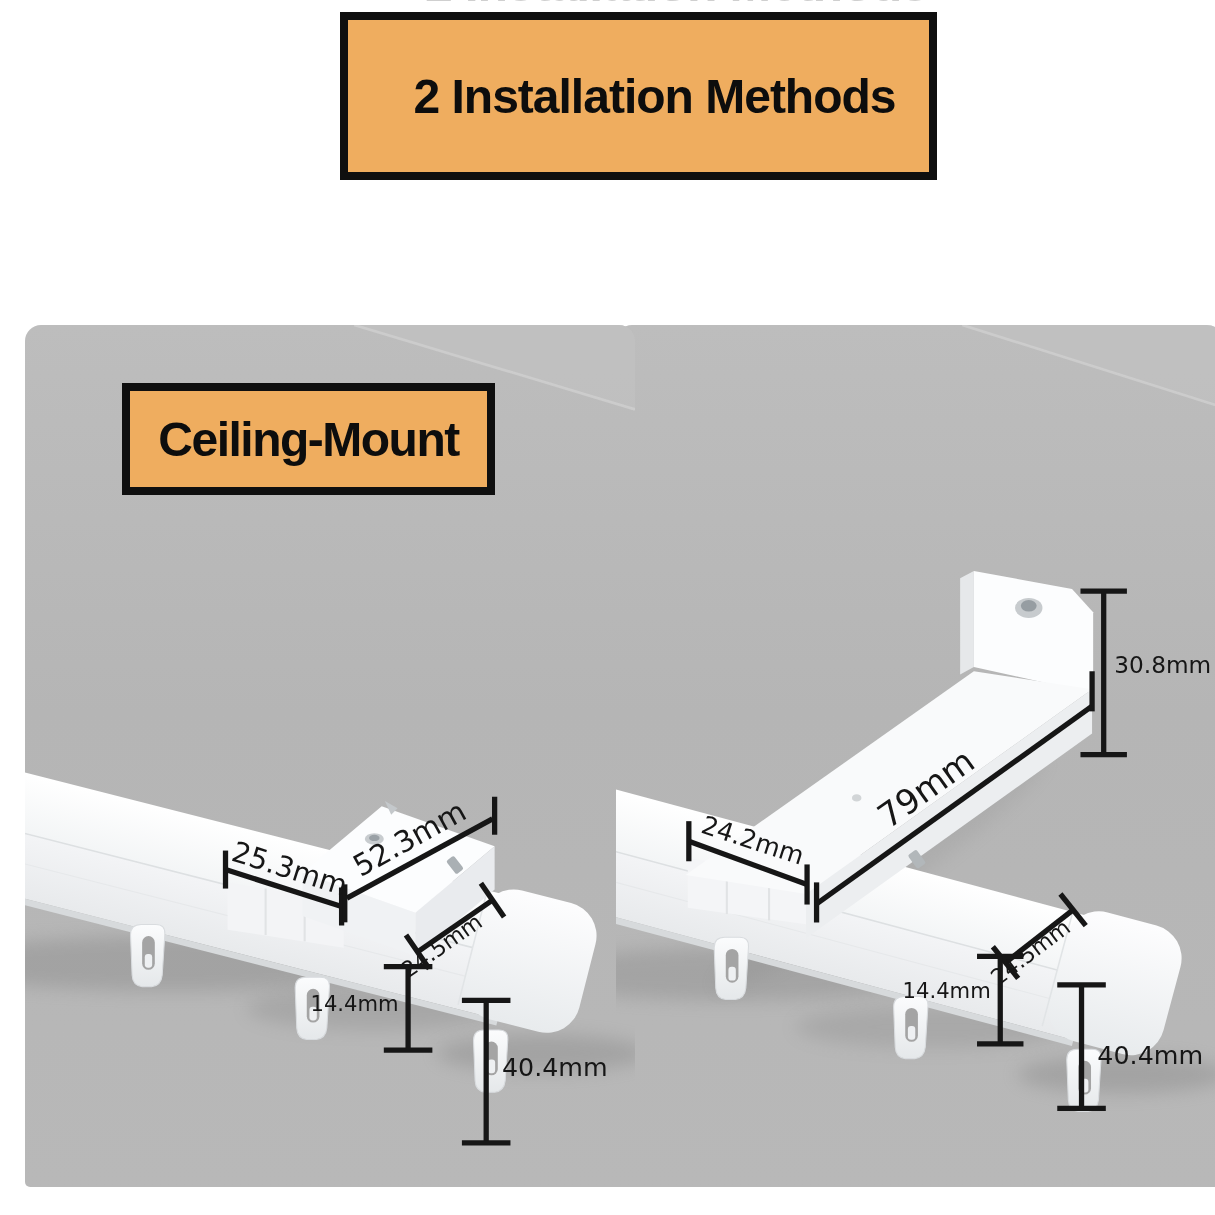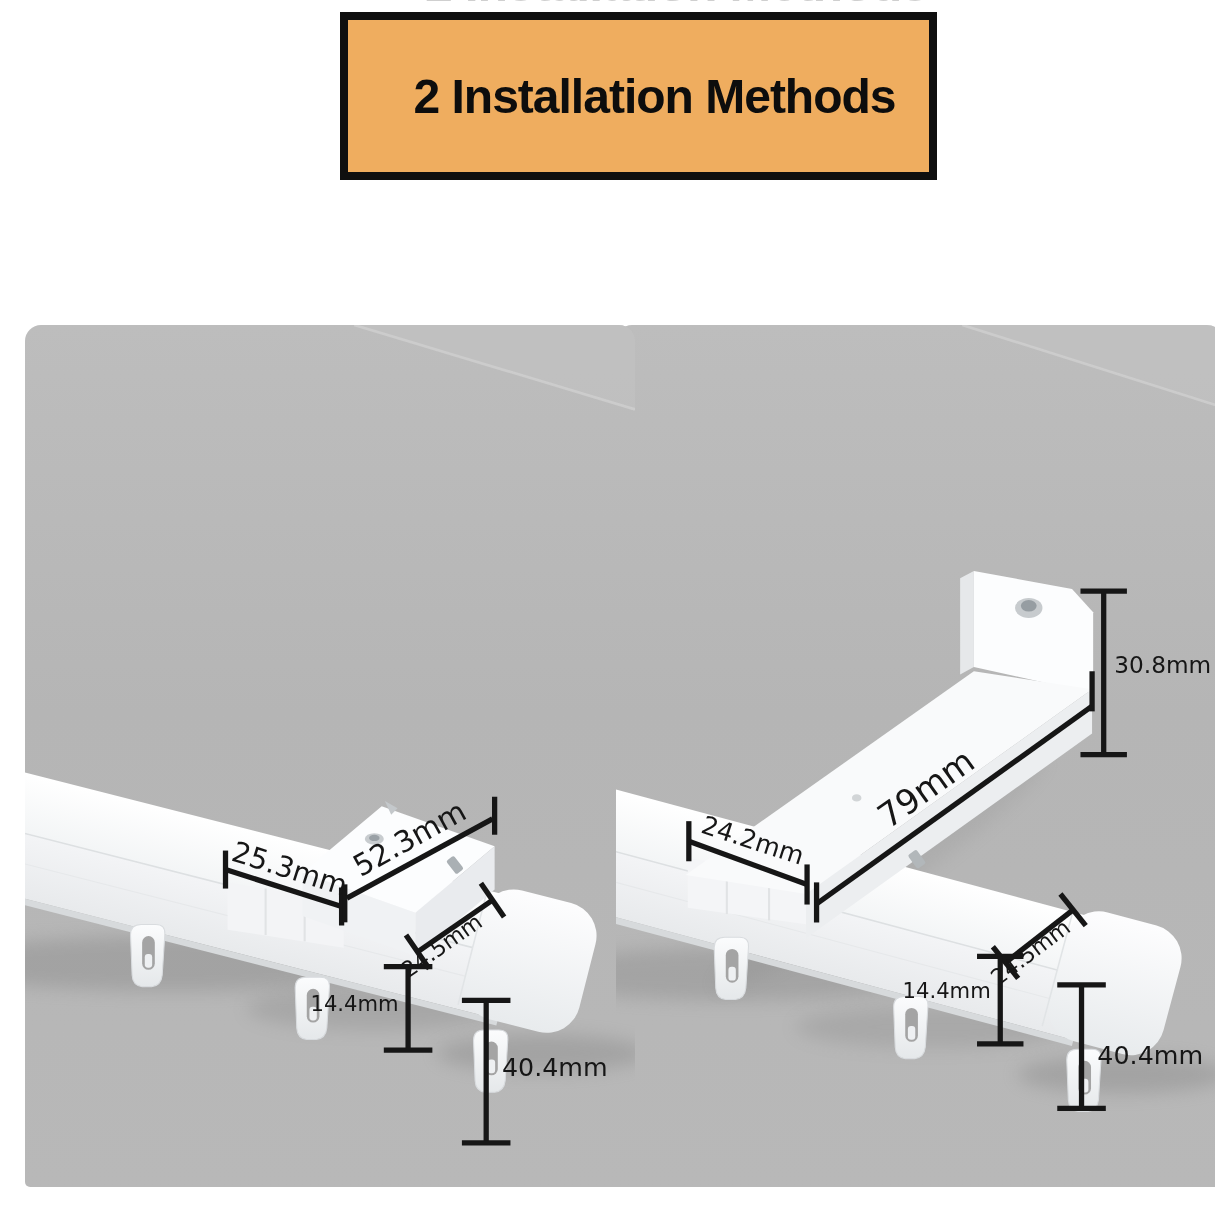--- a/index.html
+++ b/index.html
@@ -44,20 +44,23 @@
 <div class="abs" id="ghost-strip">
   <span>2 Installation Methods</span>
 </div>
 
 <div class="abs" id="title-banner">
   <span>2 Installation Methods</span>
 </div>
 
 <div class="abs panel" id="panel-ceiling">
 
+  <div class="mount-label" id="ceiling-mount-label">
+    <span>Ceiling-Mount</span>
+  </div>
 
   <svg class="diagram" viewBox="0 0 578 862">
     <defs>
       <linearGradient id="LgTop" x1="0" y1="0" x2="0" y2="1">
         <stop offset="0" stop-color="#ffffff"></stop>
           <stop offset="1" stop-color="#f3f5f6"></stop>
       </linearGradient>
       <linearGradient id="LgFace" x1="0" y1="0" x2="0" y2="1">
         <stop offset="0" stop-color="#f3f4f6"></stop>
           <stop offset="1" stop-color="#e8eaec"></stop>

